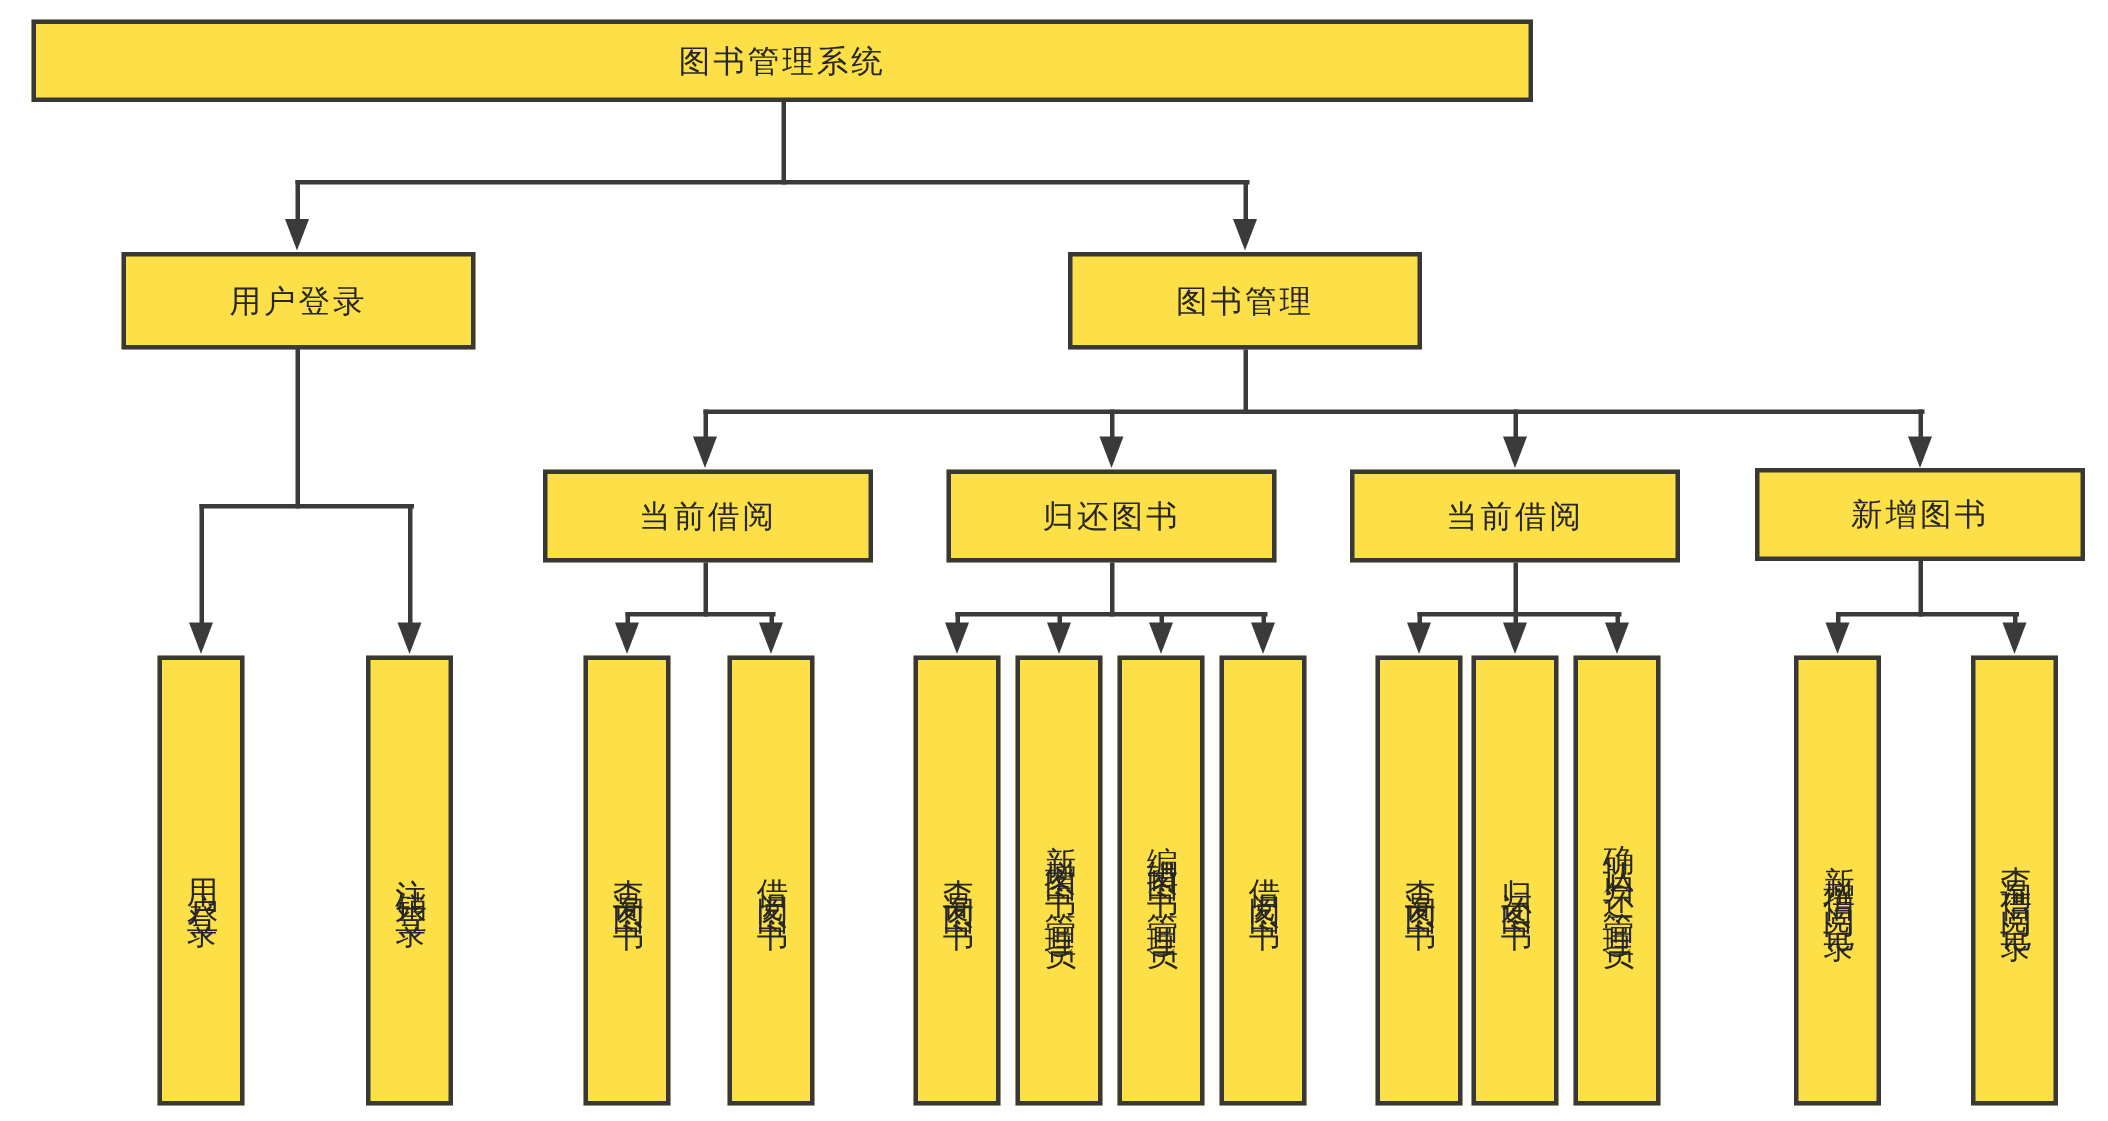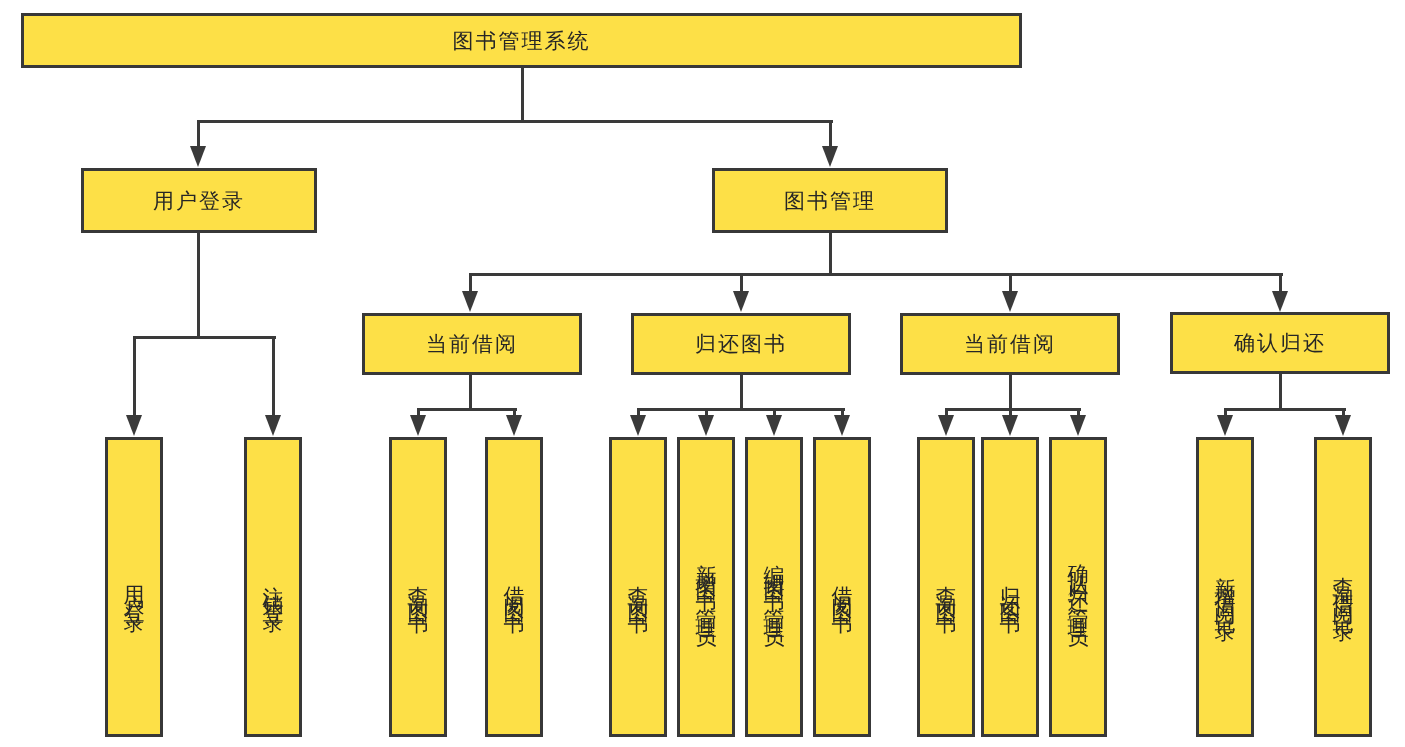--- a/index.html
+++ b/index.html
@@ -55,21 +55,21 @@
 
   <div class="box" style="left:631px; top:313px; width:220px; height:62px;">
     <span>归还图书</span>
   </div>
 
   <div class="box" style="left:900px; top:313px; width:220px; height:62px;">
     <span>当前借阅</span>
   </div>
 
   <div class="box" style="left:1170px; top:312px; width:220px; height:62px;">
-    <span>确认归还</span>
+    <span>新增图书</span>
   </div>
 
   <div class="box leaf" style="left:105px; top:437px; width:58px; height:300px;">
     <span>用户登录</span>
   </div>
   <div class="box leaf" style="left:244px; top:437px; width:58px; height:300px;">
     <span>注销登录</span>
   </div>
 
   <div class="box leaf" style="left:389px; top:437px; width:58px; height:300px;">

